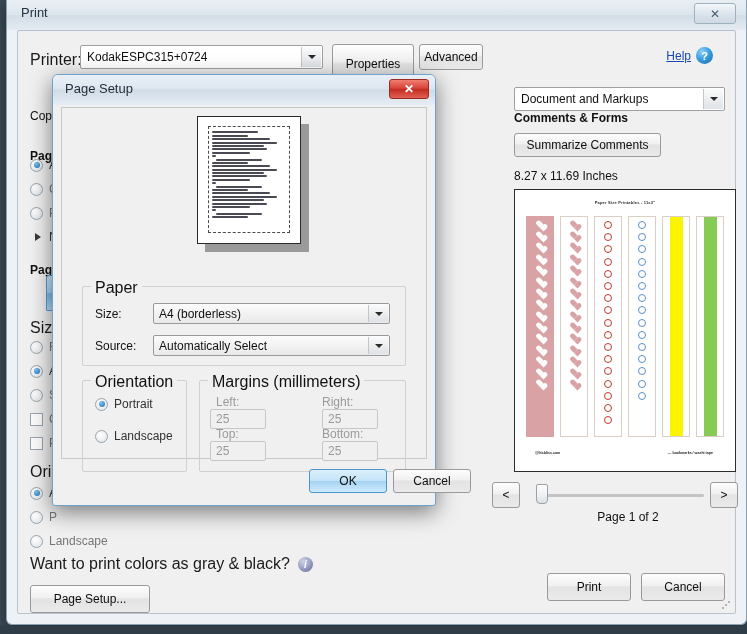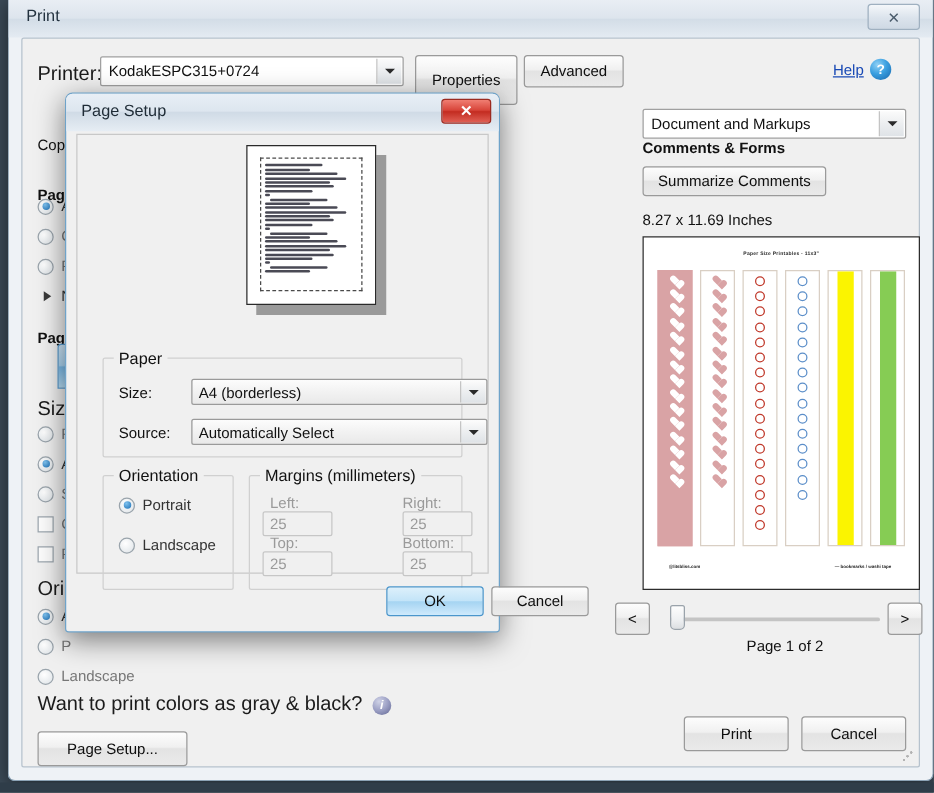--- a/index.html
+++ b/index.html
@@ -67,21 +67,21 @@
     border-top:4px solid #2a2a2a; font-style:normal;
   }
   .btn {
     background: linear-gradient(to bottom,#fdfdfd 0%, #f0f0f0 45%, #e3e3e3 50%, #eaeaea 100%);
     border:1px solid #9a9a9a; border-radius:3px;
     font-size:12px; color:#0e0e0e;
     display:flex; align-items:center; justify-content:center;
     cursor:pointer;
   }
   #properties-btn { position:absolute; left:314px; top:13px; width:82px; height:40px; }
-  #advanced-btn  { position:absolute; left:401px; top:13px; width:80px; height:26px; }
+  #advanced-btn  { position:absolute; left:401px; top:13px; width:64px; height:26px; }
   #help-link {
     position:absolute; right:44px; top:18px;
     font-size:12px; color:#1849b5; text-decoration:underline; cursor:pointer;
   }
   #help-icon {
     position:absolute; right:22px; top:16px; width:17px; height:17px;
     border-radius:50%;
     background: radial-gradient(circle at 35% 28%, #8fd0f5 0%, #3a9fe0 45%, #1765ab 100%);
     color:#fff; font-size:11px; font-weight:bold;
     display:flex; align-items:center; justify-content:center;
@@ -202,21 +202,21 @@
   #cancel-btn { position:absolute; right:10px;  bottom:12px; width:84px; height:28px; }
   #grip { position:absolute; right:4px; bottom:3px; width:10px; height:10px;
           background:
             radial-gradient(circle, #b3b3b3 35%, transparent 36%) 0 6px/4px 4px,
             radial-gradient(circle, #b3b3b3 35%, transparent 36%) 3px 3px/4px 4px,
             radial-gradient(circle, #b3b3b3 35%, transparent 36%) 6px 0/4px 4px;
           background-repeat:no-repeat; }
 
   
   #pagesetup-dialog {
-    position:absolute; left:52px; top:74px; width:348px; height:432px;
+    position:absolute; left:52px; top:74px; width:384px; height:432px;
     background:#f0f0f0;
     border:1px solid #6fa3c9;
     border-radius:6px 6px 3px 3px;
     box-shadow: 0 6px 22px rgba(0,0,0,.5);
   }
   #ps-titlebar {
     position:absolute; left:0; top:0; width:100%; height:30px;
     background: linear-gradient(to bottom,#e8eff6 0%, #dde6ef 46%, #d0dbe6 50%, #e6edf4 100%);
     border-radius:5px 5px 0 0;
   }
@@ -248,21 +248,21 @@
     overflow:hidden;
   }
   .tline { height:2px; background:#4a4a55; margin:1.4px 0; border-radius:1px; }
 
   
   .fs {
     position:absolute; border:1px solid #d0d0d0; border-radius:2px;
   }
   .fs > .legend {
     position:absolute; top:-8px; left:8px; background:#f0f0f0;
-    padding:0 4px; font-size:13px; color:#111;
+    padding:0 4px; font-size:16px; color:#111;
   }
   #fs-paper { left:20px; top:178px; right:20px; height:80px; }
   .row { position:absolute; display:flex; align-items:center; }
   #paper-size-row  { left:12px; top:16px; }
   #paper-src-row   { left:12px; top:48px; }
   .fld-label { font-size:12px; color:#111; width:58px; }
   .dd {
     position:relative; width:237px; height:21px;
     background: linear-gradient(to bottom,#fcfcfc,#f2f2f2 50%,#e9e9e9);
     border:1px solid #9a9a9a; border-radius:2px;

